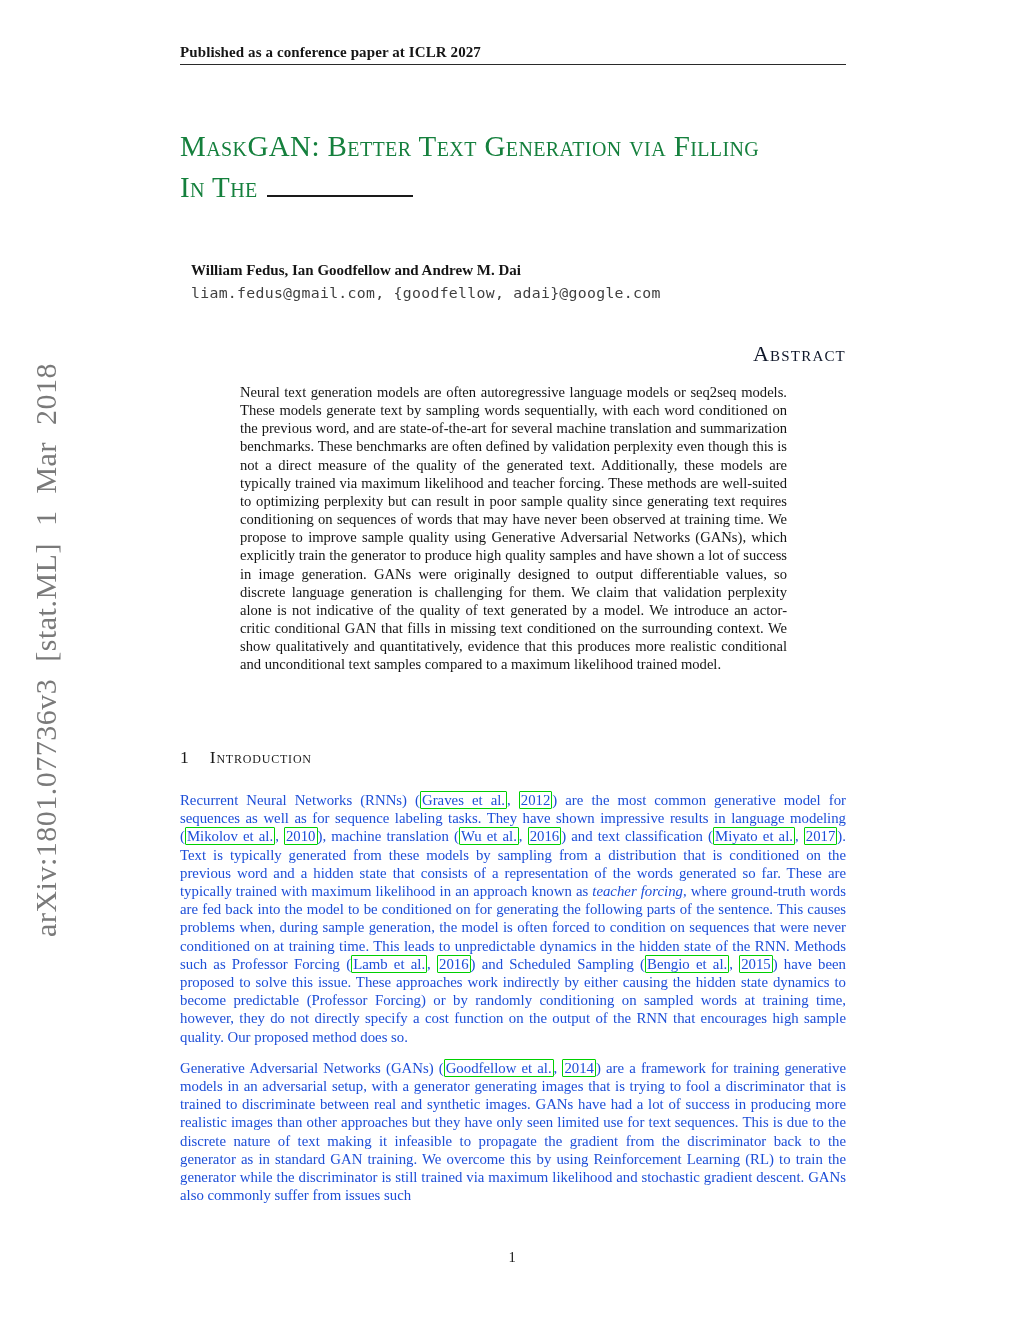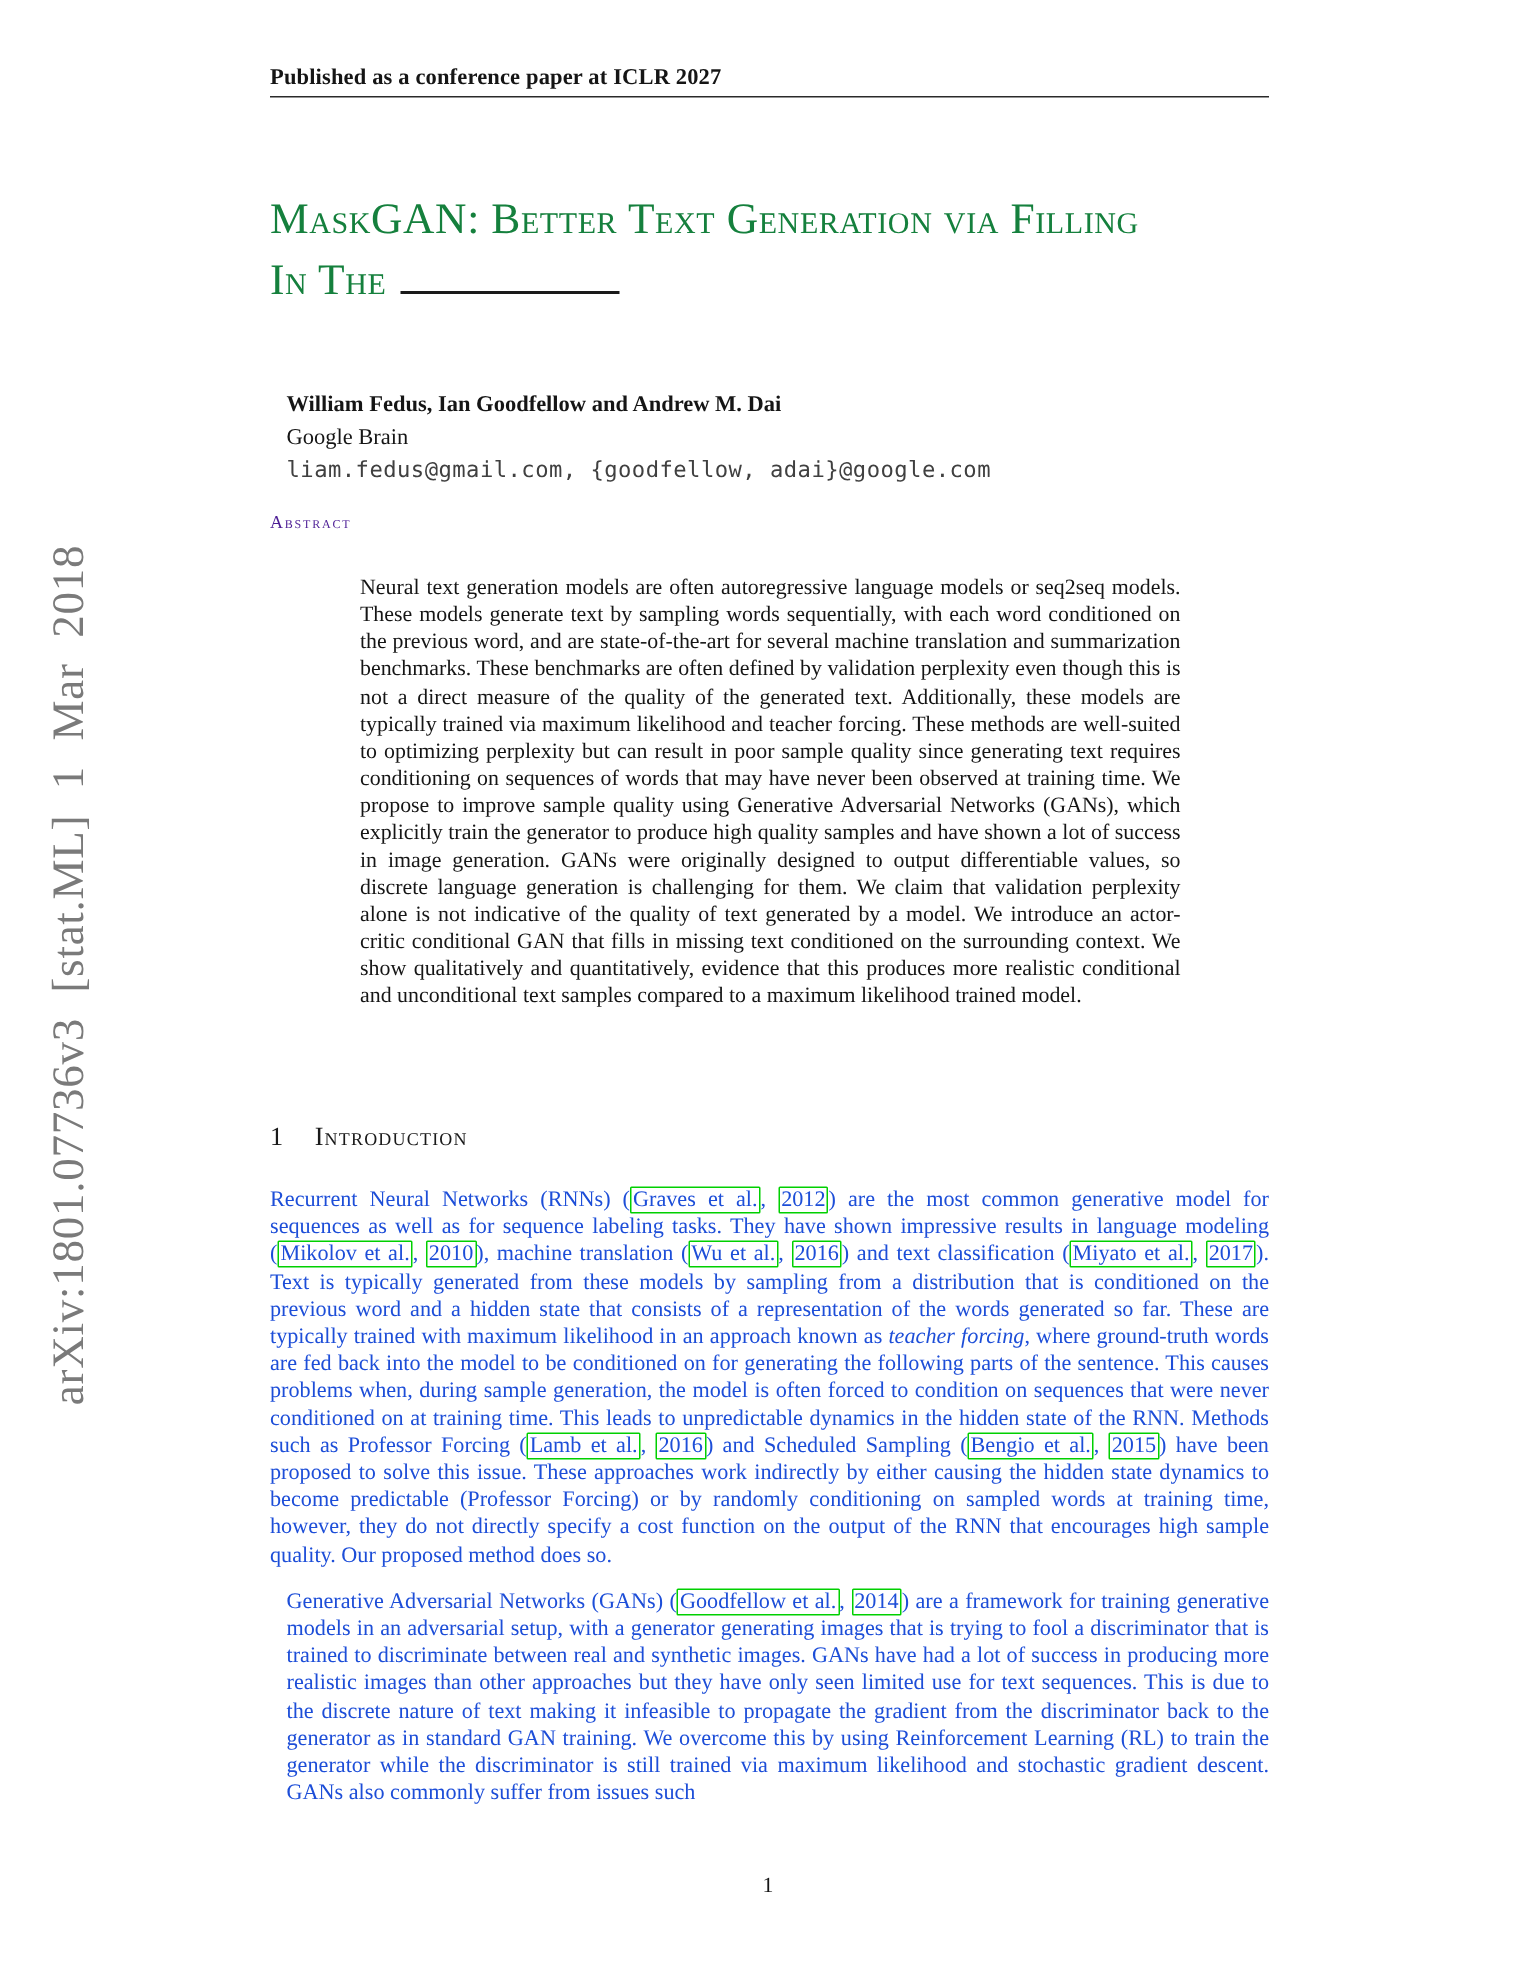--- a/index.html
+++ b/index.html
@@ -81,25 +81,25 @@
     font-size: 14.8px;
     letter-spacing: 0.3px;
     color: #404040;
   }
 
   .abstract-heading {
     position: absolute;
     left: 180px;
     top: 341px;
     width: 666px;
-    text-align: left;
-    font-size: 12px;
+    text-align: right;
+    font-size: 22px;
     font-variant: small-caps;
     letter-spacing: 1.2px;
-    color: #4c1d95;
+    color: #0f172a;
   }
 
   .abstract-body {
     position: absolute;
     left: 240px;
     top: 383px;
     width: 547px;
     font-size: 14.6px;
     line-height: 18.15px;
     text-align: justify;
@@ -119,21 +119,21 @@
   .body-text {
     position: absolute;
     left: 180px;
     top: 791px;
     width: 666px;
     font-size: 14.8px;
     line-height: 18.2px;
     text-align: justify;
     color: #1d4ed8;
   }
-  .body-text p + p { margin-top: 13px; margin-left: 11px; }
+  .body-text p + p { margin-top: 13px; }
 
   .cite {
     border: 1.4px solid var(--citation-green, #00d000);
     padding: 0 1px;
     border-radius: 1px;
     -webkit-box-decoration-break: clone;
     box-decoration-break: clone;
   }
   .italic { font-style: italic; }
 
@@ -155,21 +155,20 @@
   <div class="watermark">arXiv:1801.07736v3 [stat.ML] 1 Mar 2018</div>
 
   <div class="header">Published as a conference paper at ICLR 2027</div>
 
   <hr class="header-rule">
 
   <h1 class="title"><span>MaskGAN: Better Text Generation via Filling</span><br><span>In The</span><span class="blank-line"></span></h1>
 
   <div class="authors">
     <div class="author-names">William Fedus, Ian Goodfellow and Andrew M. Dai</div>
-    <div class="affiliation">Google Brain</div>
     <div class="emails">liam.fedus@gmail.com, {goodfellow, adai}@google.com</div>
   </div>
 
   <div class="abstract-heading">Abstract</div>
 
   <div class="abstract-body">Neural text generation models are often autoregressive language models or seq2seq models. These models generate text by sampling words sequentially, with each word conditioned on the previous word, and are state-of-the-art for several machine translation and summarization benchmarks. These benchmarks are often defined by validation perplexity even though this is not a direct measure of the quality of the generated text. Additionally, these models are typically trained via maximum likelihood and teacher forcing. These methods are well-suited to optimizing perplexity but can result in poor sample quality since generating text requires conditioning on sequences of words that may have never been observed at training time. We propose to improve sample quality using Generative Adversarial Networks (GANs), which explicitly train the generator to produce high quality samples and have shown a lot of success in image generation. GANs were originally designed to output differentiable values, so discrete language generation is challenging for them. We claim that validation perplexity alone is not indicative of the quality of text generated by a model. We introduce an actor-critic conditional GAN that fills in missing text conditioned on the surrounding context. We show qualitatively and quantitatively, evidence that this produces more realistic conditional and unconditional text samples compared to a maximum likelihood trained model.</div>
 
   <div class="section-heading">
     <span class="sec-num">1</span><span class="sec-title">Introduction</span>
   </div>

